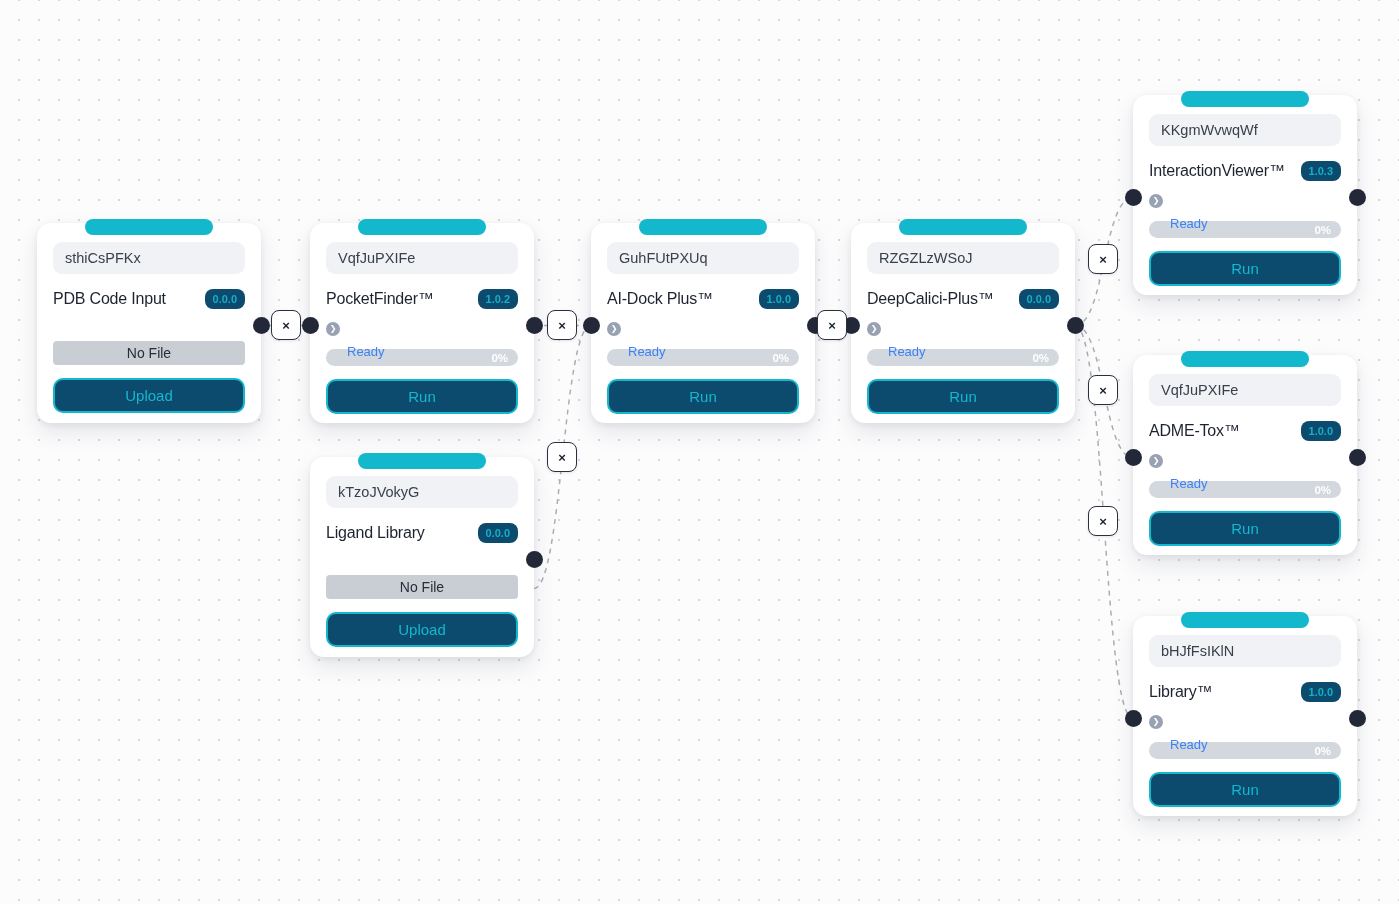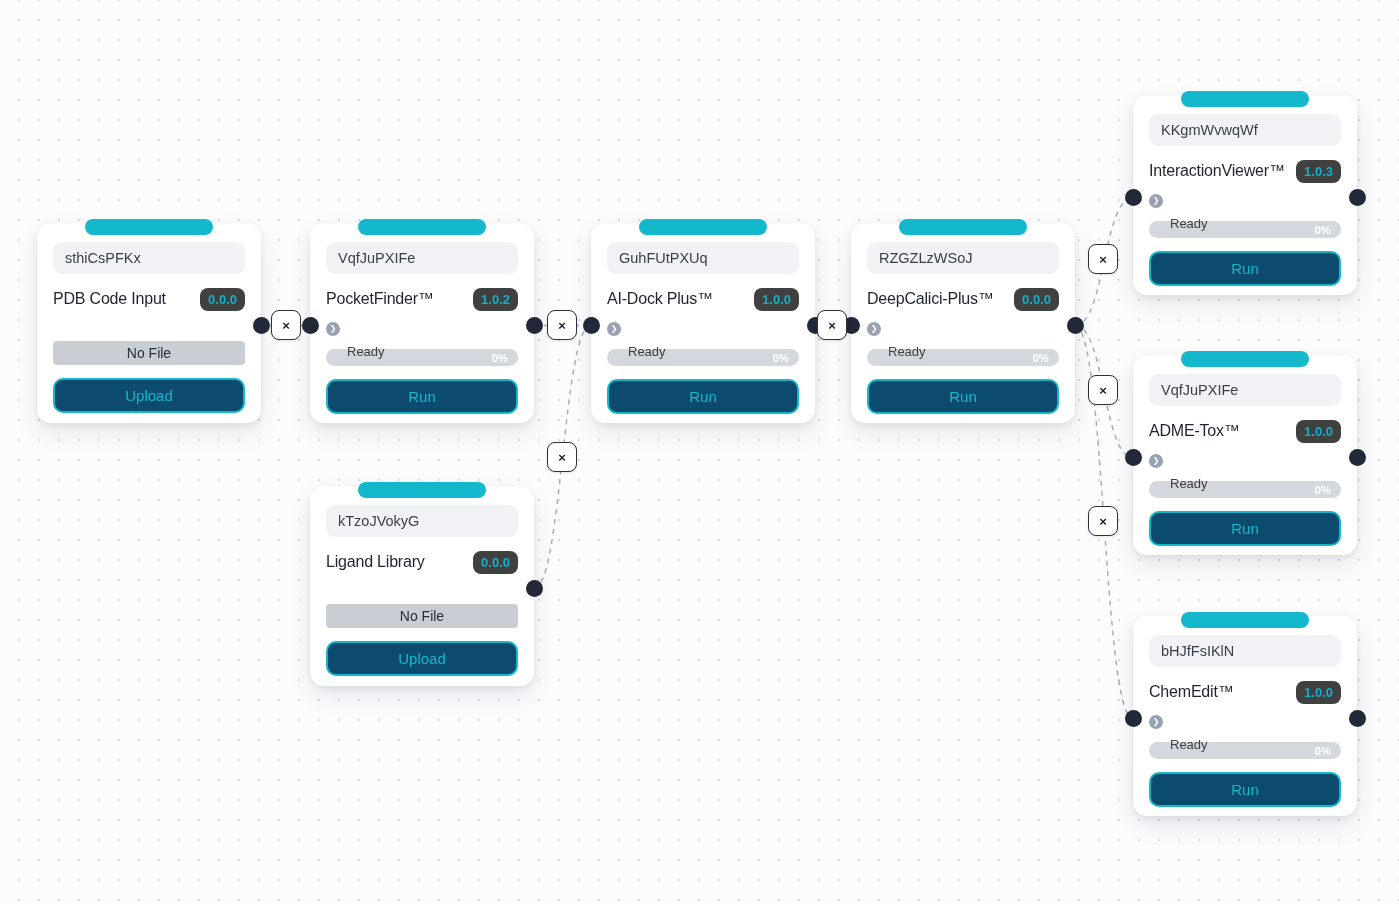--- a/index.html
+++ b/index.html
@@ -30,30 +30,30 @@
     width:128px;height:16px;background:var(--accent);border-radius:9px;
   }
   .id-field{
     height:32px;background:#f1f2f5;border-radius:9px;display:flex;align-items:center;
     padding:0 12px;font-size:14.5px;color:#39404c;margin-bottom:13px;
   }
   .title-row{display:flex;align-items:center;justify-content:space-between;height:24px;margin-bottom:10px;}
   .upload .title-row{margin-bottom:0;}
   .title{font-weight:400;font-size:16px;color:var(--ink);letter-spacing:-.2px;white-space:nowrap;}
   .badge{
-    background:#404040;color:#16aec7;font-size:13px;font-weight:700;
+    background:#0c4a6e;color:#16aec7;font-size:11px;font-weight:700;
     padding:4px 8px;border-radius:8px;margin-left:6px;flex:0 0 auto;text-align:center;
   }
   .status-row{display:flex;align-items:center;gap:7px;height:16px;margin-bottom:12px;}
   .status-icon{
     width:14px;height:14px;border-radius:50%;background:#99a2b3;color:#fff;
     display:inline-flex;align-items:center;justify-content:center;flex:0 0 auto;
   }
   .status-icon::before{content:"❯";font-size:8px;line-height:1;}
-  .status-text{font-size:13px;color:#404040;margin-top:44px;}
+  .status-text{font-size:13px;color:#3b82f6;margin-top:44px;}
   .progress{
     height:17px;background:#d3d7de;border-radius:9px;display:flex;align-items:center;
     justify-content:flex-end;padding-right:10px;margin-bottom:13px;
   }
   .progress-label{color:#ffffff;font-size:11.5px;font-weight:700;}
   .file-bar{
     height:24px;background:#c9cdd4;border-radius:4px;display:flex;align-items:center;
     justify-content:center;font-size:14px;color:#272d39;margin-top:30px;margin-bottom:13px;
   }
   .action-btn{
@@ -190,37 +190,37 @@
       <span class="status-text">Ready</span>
     </div>
     <div class="progress">
       <span class="progress-label">0%</span>
     </div>
     <button class="action-btn">Run</button>
     <span class="port port-in"></span>
     <span class="port port-out"></span>
   </div>
 
-  <div class="node upload" style="left:310px;top:486px;">
+  <div class="node upload" style="left:310px;top:457px;">
     <div class="tab"></div>
     <div class="id-field">kTzoJVokyG</div>
     <div class="title-row">
       <span class="title">Ligand Library</span>
       <span class="badge">0.0.0</span>
     </div>
     <div class="file-bar">No File</div>
     <button class="action-btn">Upload</button>
     <span class="port port-out"></span>
   </div>
 
   <div class="node" style="left:1133px;top:616px;">
     <div class="tab"></div>
     <div class="id-field">bHJfFsIKlN</div>
     <div class="title-row">
-      <span class="title">ChemEdit™</span>
+      <span class="title">Library™</span>
       <span class="badge">1.0.0</span>
     </div>
     <div class="status-row">
       <span class="status-icon"></span>
       <span class="status-text">Ready</span>
     </div>
     <div class="progress">
       <span class="progress-label">0%</span>
     </div>
     <button class="action-btn">Run</button>

